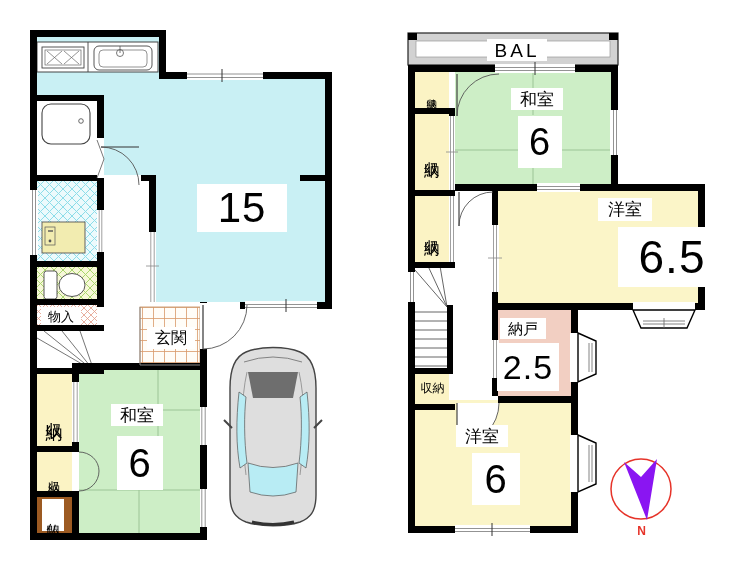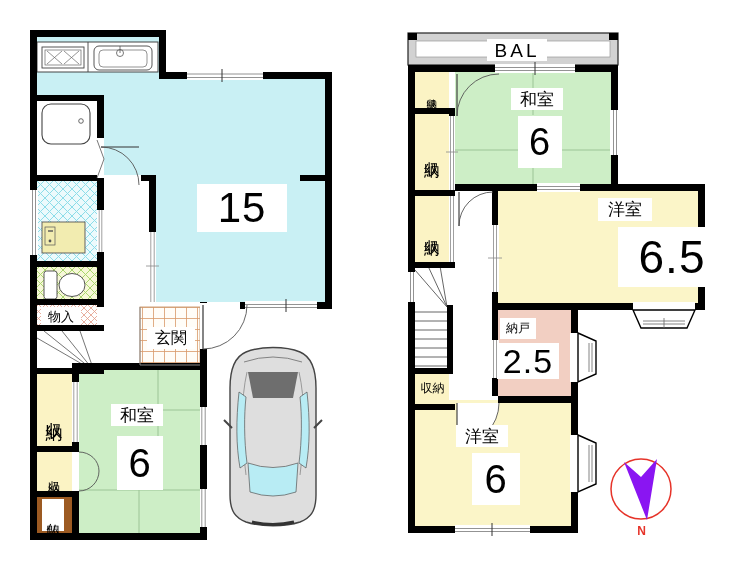--- a/index.html
+++ b/index.html
@@ -265,20 +265,20 @@
 <div class="lbl box" style="left:41px;top:307px;width:40px;height:18px;font-size:13px;">物入</div>
 
 <div class="lbl box" style="left:487px;top:39px;width:60px;height:22px;font-size:19px;letter-spacing:3px;">BAL</div>
 <div class="lbl box" style="left:511px;top:88px;width:52px;height:22px;font-size:17px;">和室</div>
 <div class="lbl box num" style="left:518px;top:116px;width:44px;height:52px;font-size:38px;">6</div>
 <div class="lbl vert" style="left:421px;top:75px;width:22px;height:32px;font-size:10.5px;letter-spacing:1px;">収納</div>
 <div class="lbl vert" style="left:419px;top:122px;width:26px;height:58px;font-size:15.5px;">収納</div>
 <div class="lbl vert" style="left:419px;top:200px;width:26px;height:58px;font-size:15.5px;">収納</div>
 <div class="lbl box" style="left:598px;top:198px;width:54px;height:23px;font-size:17px;">洋室</div>
 <div class="lbl box num" style="left:570px;top:227px;width:108px;height:60px;font-size:46px;margin-left:48px;">6.5</div>
-<div class="lbl box" style="left:500px;top:318px;width:36px;height:21px;font-size:12px;font-family:Liberation Mono, monospace;">納戸</div>
-<div class="lbl box num" style="left:497px;top:343px;width:62px;height:36px;font-size:34px;">2.5</div>
+<div class="lbl box" style="left:500px;top:318px;width:46px;height:21px;font-size:15px;">納戸</div>
+<div class="lbl box num" style="left:497px;top:343px;width:62px;height:48px;font-size:34px;">2.5</div>
 <div class="lbl" style="left:416px;top:380px;width:33px;height:16px;font-size:12px;">収納</div>
 <div class="lbl box" style="left:456px;top:425px;width:52px;height:22px;font-size:17px;">洋室</div>
 <div class="lbl box num" style="left:472px;top:453px;width:48px;height:52px;font-size:40px;">6</div>
 <div class="lbl north" style="left:634px;top:524px;width:15px;height:14px;font-size:12px;">N</div>
 
 </div>
 
 </body></html>

